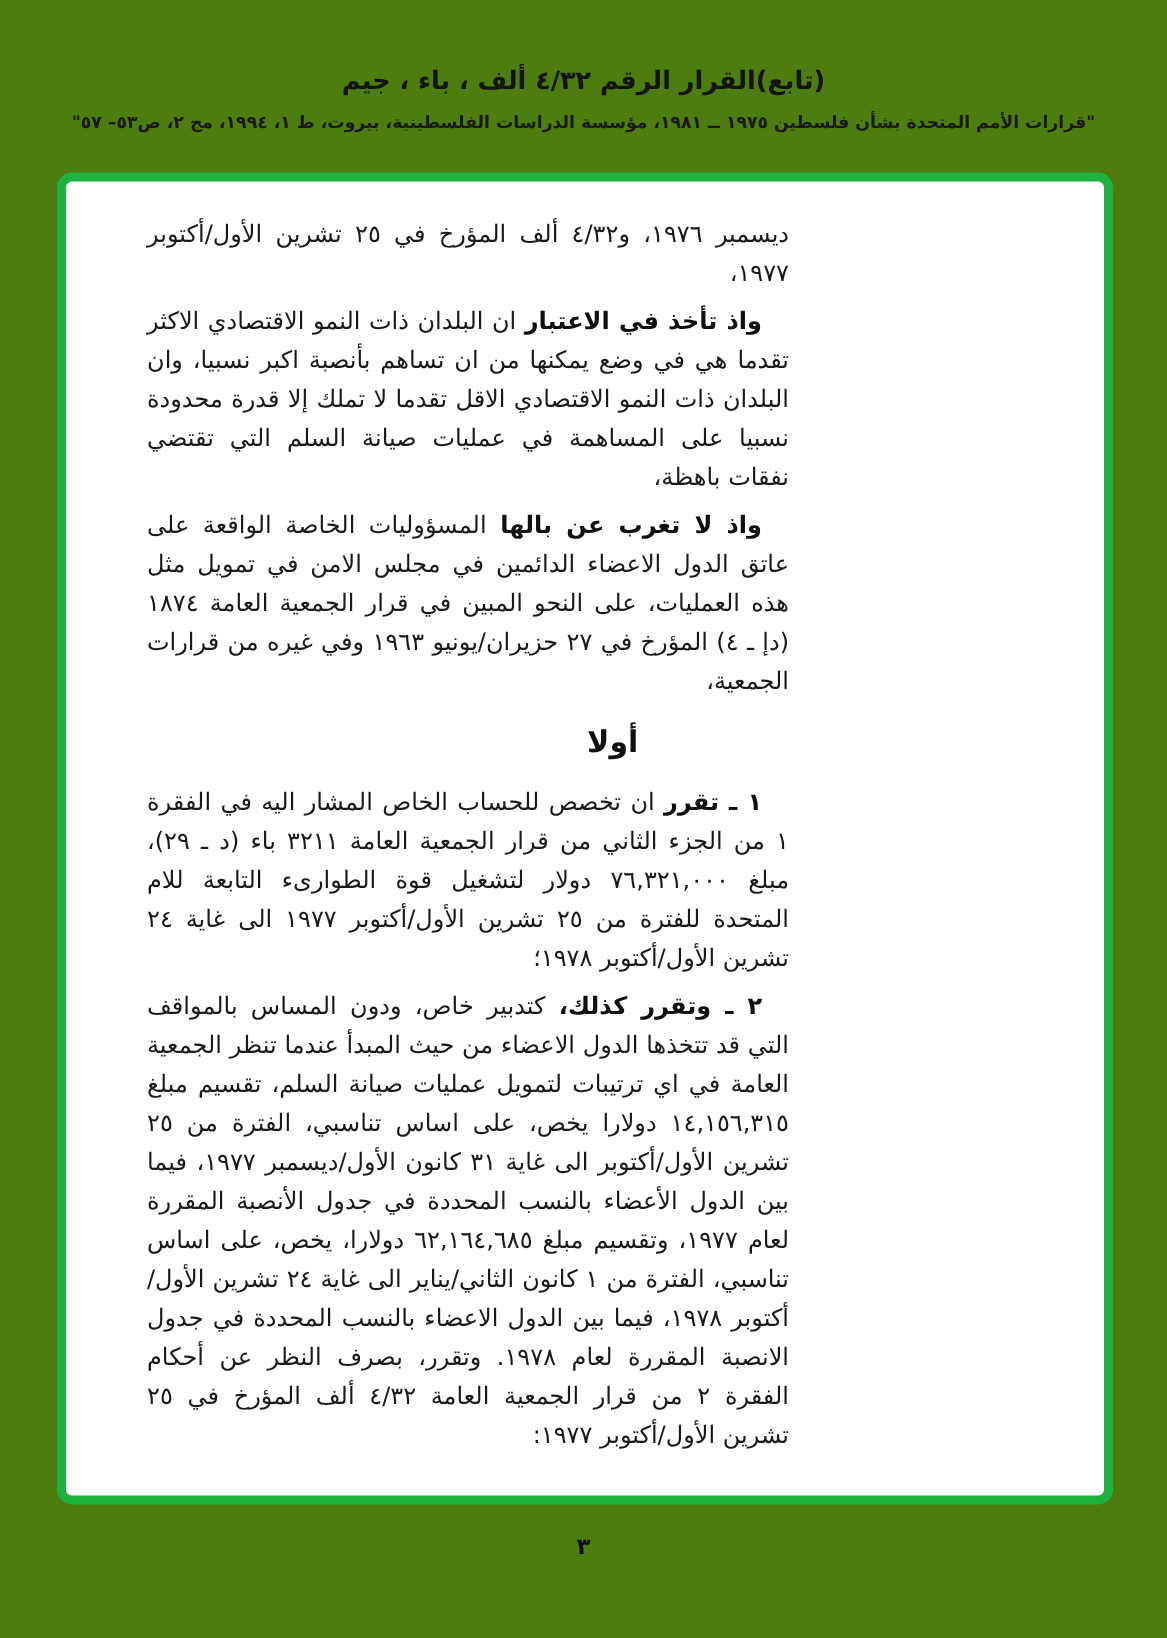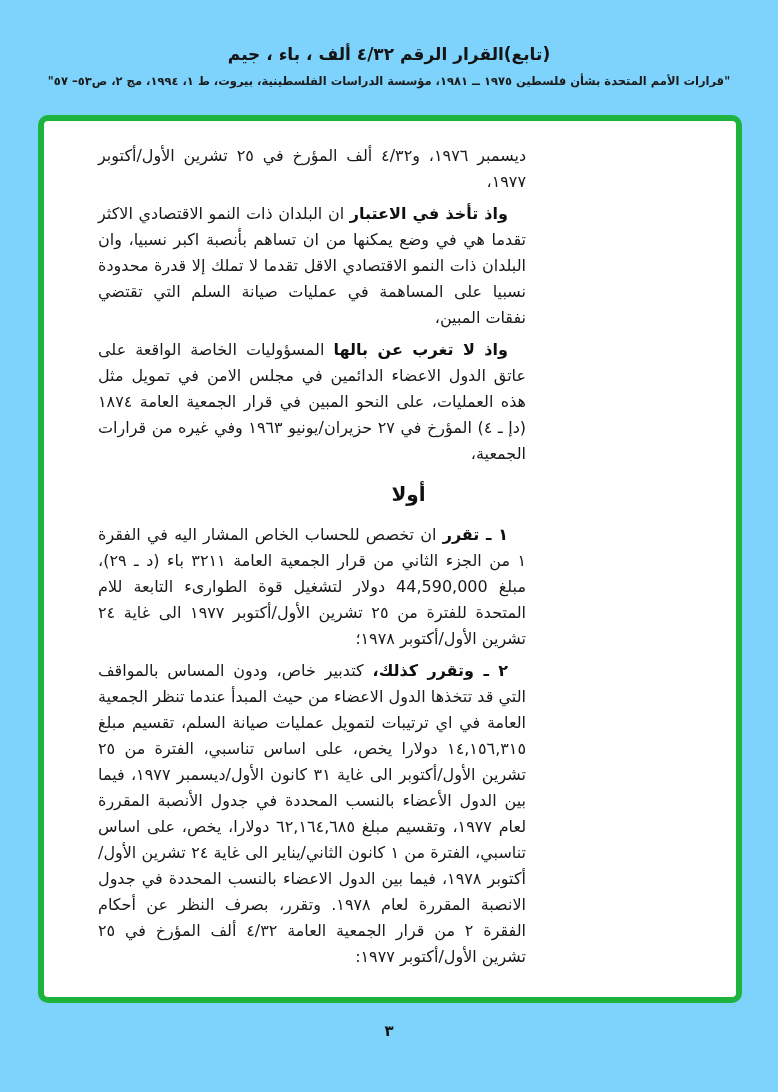--- a/index.html
+++ b/index.html
@@ -1,21 +1,21 @@
 <!DOCTYPE html>
 <html lang="ar"><head>
 <meta charset="utf-8">
 <style>
   * { margin: 0; padding: 0; box-sizing: border-box; }
   html, body { background: #ffffff; }
   .page {
     position: relative;
     width: 778px;
     height: 1092px;
-    background: #7dd3fc;
+    background: #4d7c0f;
     font-family: "DejaVu Sans", sans-serif;
     overflow: hidden;
     margin: 0 auto;
   }
   .doc-header {
     position: absolute;
     top: 44px;
     left: 0;
     right: 0;
     text-align: center;
@@ -89,27 +89,27 @@
     <div class="doc-title">(تابع)القرار الرقم ٤/٣٢ ألف ، باء ، جيم</div>
     <div class="doc-citation">"قرارات الأمم المتحدة بشأن فلسطين ١٩٧٥ ــ ١٩٨١، مؤسسة الدراسات الفلسطينية، بيروت، ط ١، ١٩٩٤، مج ٢، ص٥٣– ٥٧"</div>
   </div>
 
   <div class="green-frame" style="border-color: rgb(30, 179, 62);">
     <div class="text-block">
 
       <p class="para"><span>ديسمبر ١٩٧٦، و٤/٣٢ ألف المؤرخ في ٢٥ تشرين الأول/أكتوبر ١٩٧٧،</span></p>
 
 
-      <p class="para indent"><b>واذ تأخذ في الاعتبار</b><span> ان البلدان ذات النمو الاقتصادي الاكثر تقدما هي في وضع يمكنها من ان تساهم بأنصبة اكبر نسبيا، وان البلدان ذات النمو الاقتصادي الاقل تقدما لا تملك إلا قدرة محدودة نسبيا على المساهمة في عمليات صيانة السلم التي تقتضي نفقات المبين،</span></p>
+      <p class="para indent"><b>واذ تأخذ في الاعتبار</b><span> ان البلدان ذات النمو الاقتصادي الاكثر تقدما هي في وضع يمكنها من ان تساهم بأنصبة اكبر نسبيا، وان البلدان ذات النمو الاقتصادي الاقل تقدما لا تملك إلا قدرة محدودة نسبيا على المساهمة في عمليات صيانة السلم التي تقتضي نفقات باهظة،</span></p>
 
       <p class="para indent"><b>واذ لا تغرب عن بالها</b><span> المسؤوليات الخاصة الواقعة على عاتق الدول الاعضاء الدائمين في مجلس الامن في تمويل مثل هذه العمليات، على النحو المبين في قرار الجمعية العامة ١٨٧٤ (دإ ـ ٤) المؤرخ في ٢٧ حزيران/يونيو ١٩٦٣ وفي غيره من قرارات الجمعية،</span></p>
 
       <div class="section-heading">أولا</div>
 
-      <p class="para indent"><b>١ ـ تقرر</b><span> ان تخصص للحساب الخاص المشار اليه في الفقرة ١ من الجزء الثاني من قرار الجمعية العامة ٣٢١١ باء (د ـ ٢٩)، مبلغ 44,590,000 دولار لتشغيل قوة الطوارىء التابعة للام المتحدة للفترة من ٢٥ تشرين الأول/أكتوبر ١٩٧٧ الى غاية ٢٤ تشرين الأول/أكتوبر ١٩٧٨؛</span></p>
+      <p class="para indent"><b>١ ـ تقرر</b><span> ان تخصص للحساب الخاص المشار اليه في الفقرة ١ من الجزء الثاني من قرار الجمعية العامة ٣٢١١ باء (د ـ ٢٩)، مبلغ ٧٦,٣٢١,٠٠٠ دولار لتشغيل قوة الطوارىء التابعة للام المتحدة للفترة من ٢٥ تشرين الأول/أكتوبر ١٩٧٧ الى غاية ٢٤ تشرين الأول/أكتوبر ١٩٧٨؛</span></p>
 
       <p class="para indent"><b>٢ ـ وتقرر كذلك،</b><span> كتدبير خاص، ودون المساس بالمواقف التي قد تتخذها الدول الاعضاء من حيث المبدأ عندما تنظر الجمعية العامة في اي ترتيبات لتمويل عمليات صيانة السلم، تقسيم مبلغ ١٤,١٥٦,٣١٥ دولارا يخص، على اساس تناسبي، الفترة من ٢٥ تشرين الأول/أكتوبر الى غاية ٣١ كانون الأول/ديسمبر ١٩٧٧، فيما بين الدول الأعضاء بالنسب المحددة في جدول الأنصبة المقررة لعام ١٩٧٧، وتقسيم مبلغ ٦٢,١٦٤,٦٨٥ دولارا، يخص، على اساس تناسبي، الفترة من ١ كانون الثاني/يناير الى غاية ٢٤ تشرين الأول/أكتوبر ١٩٧٨، فيما بين الدول الاعضاء بالنسب المحددة في جدول الانصبة المقررة لعام ١٩٧٨. وتقرر، بصرف النظر عن أحكام الفقرة ٢ من قرار الجمعية العامة ٤/٣٢ ألف المؤرخ في ٢٥ تشرين الأول/أكتوبر ١٩٧٧:</span></p>
 
     </div>
   </div>
 
   <div class="page-number">٣</div>
 
 </div>
 

